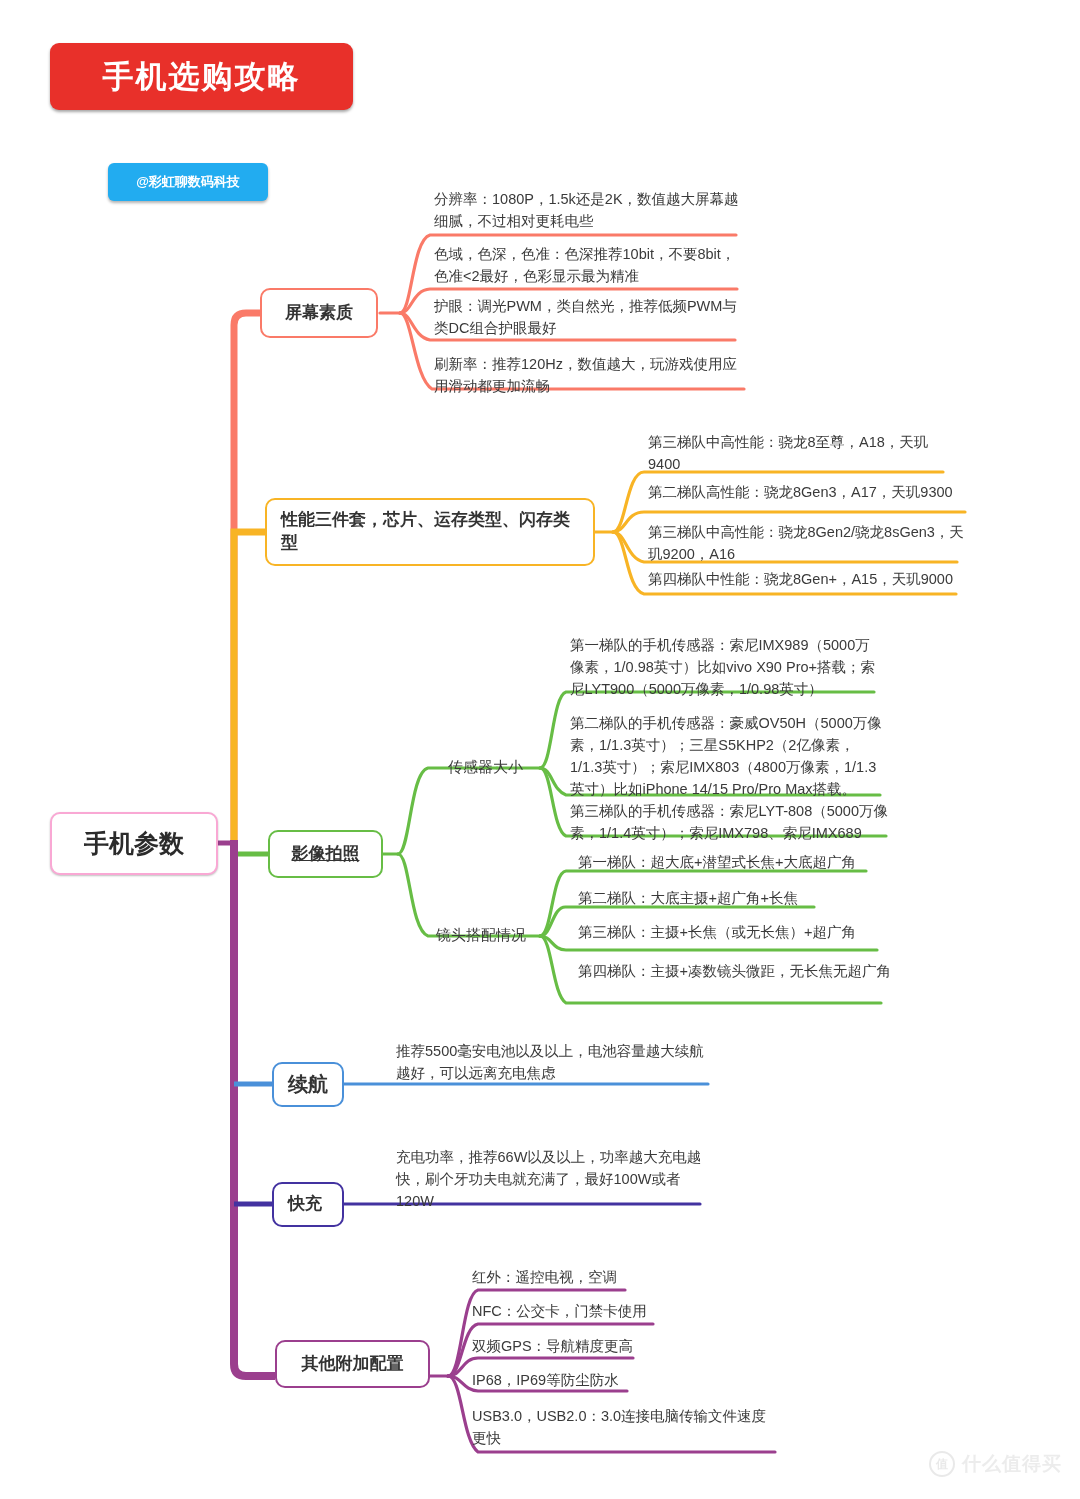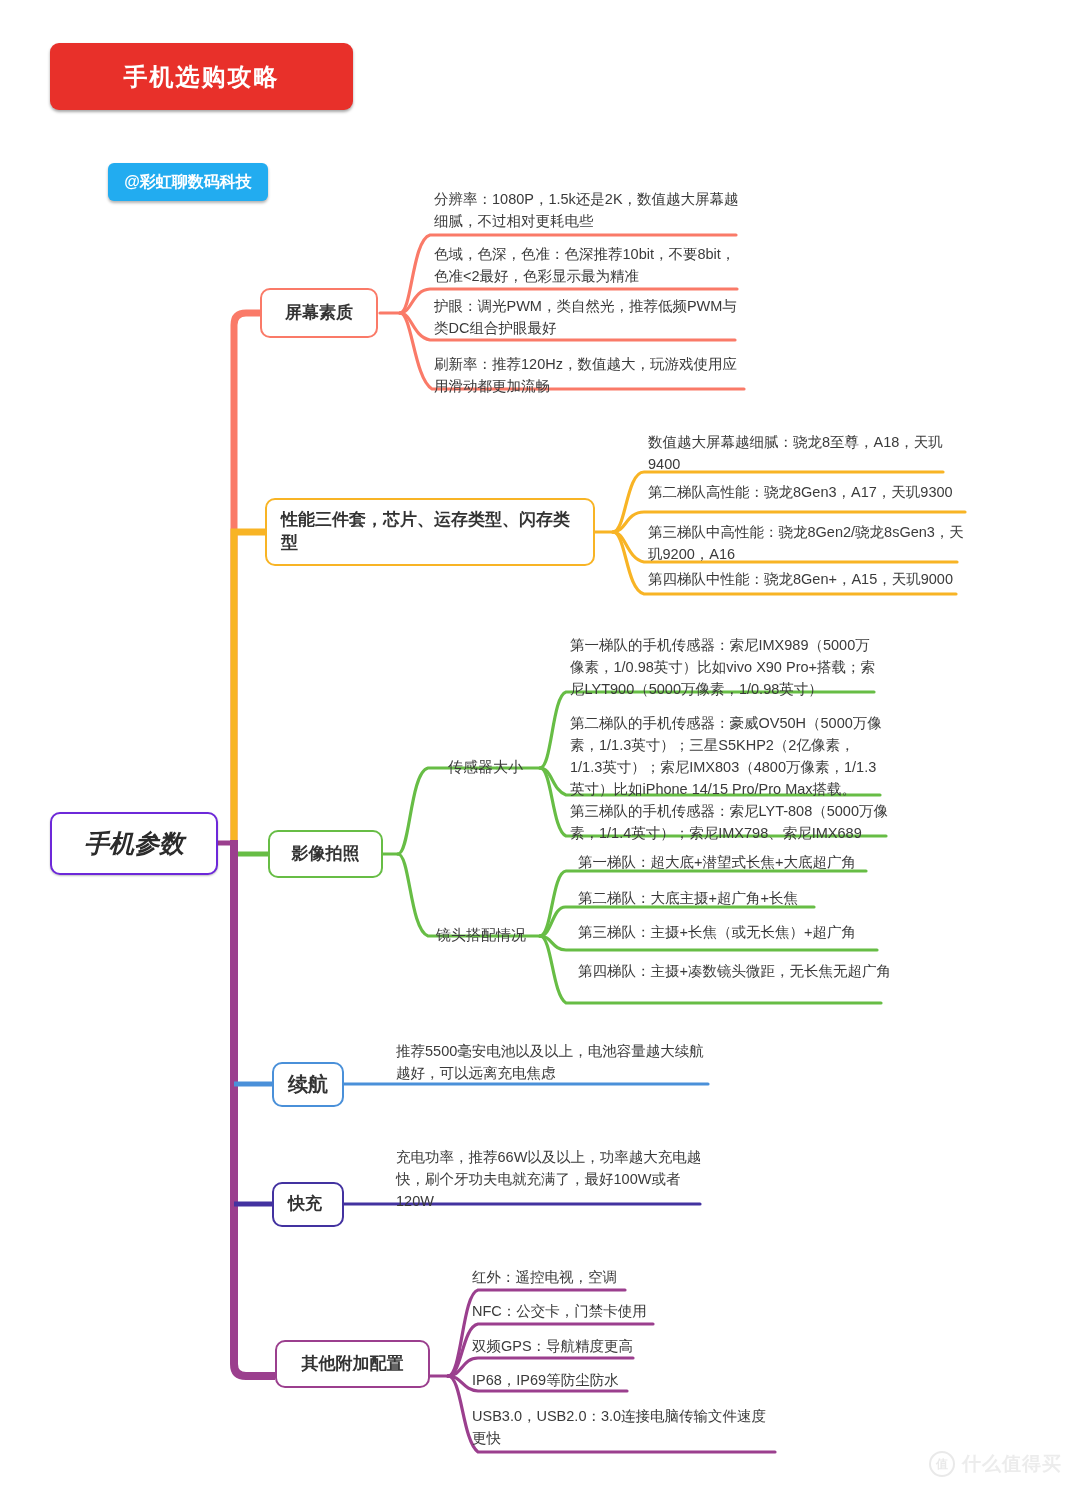--- a/index.html
+++ b/index.html
@@ -12,53 +12,52 @@
   svg.links{position:absolute;left:0;top:0;width:1080px;height:1499px;pointer-events:none;}
 
   
   .title-banner{
     position:absolute;left:50px;top:43px;width:303px;height:67px;
     background:#E8302A;border-radius:9px;
     box-shadow:0 2px 3px rgba(0,0,0,.35);
     display:flex;align-items:center;justify-content:center;
   }
   .title-banner span{
-    color:#fff;font-size:24px;font-weight:bold;letter-spacing:2px;
+    color:#fff;font-size:31px;font-weight:bold;letter-spacing:2px;
   }
   .handle-badge{
     position:absolute;left:108px;top:163px;width:160px;height:38px;
     background:#22ACF0;border-radius:6px;
     box-shadow:0 2px 3px rgba(0,0,0,.3);
     display:flex;align-items:center;justify-content:center;
   }
-  .handle-badge span{color:#fff;font-size:16px;font-weight:bold;}
+  .handle-badge span{color:#fff;font-size:13px;font-weight:bold;}
 
   
   .node{
     position:absolute;box-sizing:border-box;background:#fff;
     border-radius:10px;display:flex;align-items:center;
     padding:6px 14px;line-height:1.35;
   }
   .node span{font-weight:bold;color:#333333;}
 
   .root{
     left:50px;top:812px;width:168px;height:63px;
-    border:2px solid #6d28d9;border-radius:10px;
+    border:2px solid #f9a8d4;border-radius:10px;
     box-shadow:0 1px 2px rgba(0,0,0,.25);
     justify-content:center;
-    font-style:italic;
   }
   .root span{font-size:25px;color:#2b2b2b;}
 
   .b-screen{left:260px;top:288px;width:118px;height:50px;border:2.5px solid #FA7A68;justify-content:center;}
   .b-screen span{font-size:17px;}
   .b-perf{left:265px;top:498px;width:330px;height:68px;border:2.5px solid #F8B425;}
   .b-perf span{font-size:17px;}
   .b-camera{left:268px;top:830px;width:115px;height:48px;border:2.5px solid #67BD45;justify-content:center;}
-  .b-camera span{font-size:17px;}
+  .b-camera span{font-size:17px;text-decoration:underline;}
   .b-battery{left:272px;top:1062px;width:72px;height:45px;border:2.5px solid #4A90D9;justify-content:center;}
   .b-battery span{font-size:20px;}
   .b-charge{left:272px;top:1182px;width:72px;height:45px;border:2.5px solid #4332A0;justify-content:flex-start;}
   .b-charge span{font-size:17px;}
   .b-extra{left:275px;top:1340px;width:155px;height:48px;border:2.5px solid #9B3F8E;justify-content:center;}
   .b-extra span{font-size:17px;}
 
   
   .sublabel{
     position:absolute;font-size:15px;color:#3a3a3a;white-space:nowrap;
@@ -185,21 +184,21 @@
   </div>
   <div class="node b-extra">
     <span>其他附加配置</span>
   </div>
 
   <div class="leaf" style="left:434px;top:188px;width:310px;">分辨率：1080P，1.5k还是2K，数值越大屏幕越细腻，不过相对更耗电些</div>
   <div class="leaf" style="left:434px;top:243px;width:306px;">色域，色深，色准：色深推荐10bit，不要8bit，色准&lt;2最好，色彩显示最为精准</div>
   <div class="leaf" style="left:434px;top:295px;width:304px;">护眼：调光PWM，类自然光，推荐低频PWM与类DC组合护眼最好</div>
   <div class="leaf" style="left:434px;top:353px;width:312px;">刷新率：推荐120Hz，数值越大，玩游戏使用应用滑动都更加流畅</div>
 
-  <div class="leaf" style="left:648px;top:431px;width:300px;">数值越大屏幕越细腻：骁龙8至尊，A18，天玑9400</div>
+  <div class="leaf" style="left:648px;top:431px;width:300px;">第三梯队中高性能：骁龙8至尊，A18，天玑9400</div>
   <div class="leaf" style="left:648px;top:481px;width:330px;">第二梯队高性能：骁龙8Gen3，A17，天玑9300</div>
   <div class="leaf" style="left:648px;top:521px;width:320px;">第三梯队中高性能：骁龙8Gen2/骁龙8sGen3，天玑9200，A16</div>
   <div class="leaf" style="left:648px;top:568px;width:320px;">第四梯队中性能：骁龙8Gen+，A15，天玑9000</div>
 
   <div class="sublabel" style="left:448px;top:758px;">传感器大小</div>
   <div class="sublabel" style="left:436px;top:926px;">镜头搭配情况</div>
 
   <div class="leaf" style="left:570px;top:634px;width:308px;">第一梯队的手机传感器：索尼IMX989（5000万像素，1/0.98英寸）比如vivo X90 Pro+搭载；索尼LYT900（5000万像素，1/0.98英寸）</div>
   <div class="leaf" style="left:570px;top:712px;width:312px;">第二梯队的手机传感器：豪威OV50H（5000万像素，1/1.3英寸）；三星S5KHP2（2亿像素，1/1.3英寸）；索尼IMX803（4800万像素，1/1.3英寸）比如iPhone 14/15 Pro/Pro Max搭载。</div>
   <div class="leaf" style="left:570px;top:800px;width:320px;">第三梯队的手机传感器：索尼LYT-808（5000万像素，1/1.4英寸）；索尼IMX798、索尼IMX689</div>

